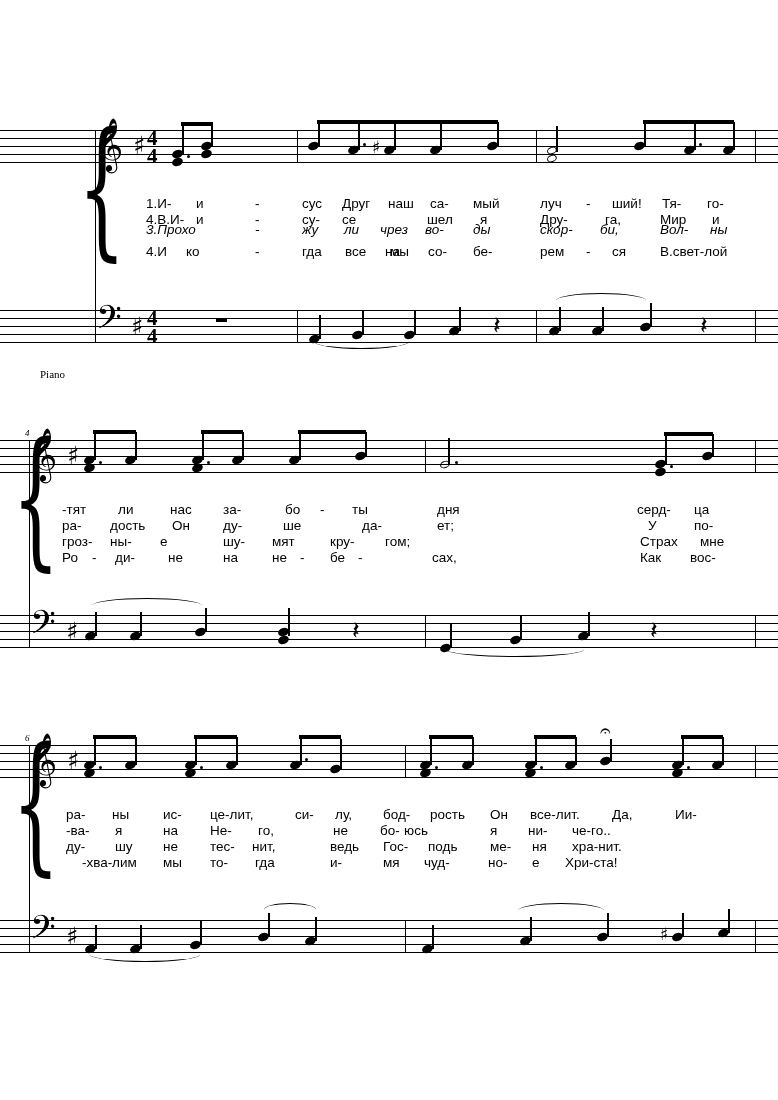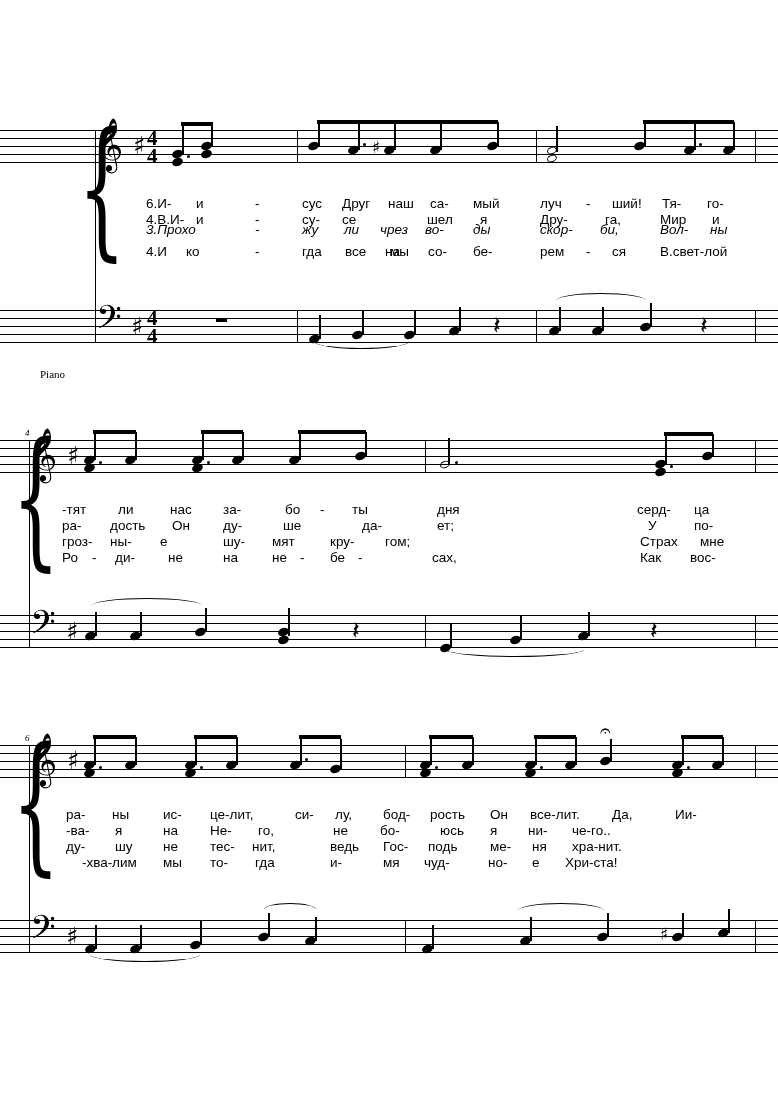--- a/index.html
+++ b/index.html
@@ -251,21 +251,21 @@
     <div class="notehead" style="left:684px; top:16px;"></div>
     <div class="flagdot" style="left:699px; top:13px;"></div>
     <div class="stem" style="left:694px; top:-8px; height:28px;"></div>
     <div class="notehead" style="left:723px; top:16px;"></div>
     <div class="stem" style="left:733px; top:-8px; height:28px;"></div>
     <div class="beam" style="left:643px; top:-10px; width:91px;"></div>
 
     <div class="barline" style="left:755px; top:0px; height:33px;"></div>
 
     <div class="lyric-row" style="top:66px;">
-      <span class="lyric" style="left:146px;">6.И-</span>
+      <span class="lyric" style="left:146px;">1.И-</span>
       <span class="lyric" style="left:196px;">и</span>
       <span class="lyric" style="left:255px;">-</span>
       <span class="lyric" style="left:302px;">сус</span>
       <span class="lyric" style="left:342px;">Друг</span>
       <span class="lyric" style="left:388px;">наш</span>
       <span class="lyric" style="left:430px;">са-</span>
       <span class="lyric" style="left:473px;">мый</span>
       <span class="lyric" style="left:540px;">луч</span>
       <span class="lyric" style="left:586px;">-</span>
       <span class="lyric" style="left:612px;">ший!</span>
@@ -579,21 +579,21 @@
       <span class="lyric" style="left:675px;">Ии-</span>
     </div>
     <div class="lyric-row" style="top:78px;">
       <span class="lyric" style="left:66px;">-ва-</span>
       <span class="lyric" style="left:115px;">я</span>
       <span class="lyric" style="left:163px;">на</span>
       <span class="lyric" style="left:210px;">Не-</span>
       <span class="lyric" style="left:258px;">го,</span>
       <span class="lyric" style="left:333px;">не</span>
       <span class="lyric" style="left:380px;">бо-</span>
-      <span class="lyric" style="left:440px;">юсь</span>
+      <span class="lyric" style="left:404px;">юсь</span>
       <span class="lyric" style="left:490px;">я</span>
       <span class="lyric" style="left:528px;">ни-</span>
       <span class="lyric" style="left:572px;">че-го..</span>
     </div>
     <div class="lyric-row" style="top:94px;">
       <span class="lyric" style="left:66px;">ду-</span>
       <span class="lyric" style="left:115px;">шу</span>
       <span class="lyric" style="left:163px;">не</span>
       <span class="lyric" style="left:210px;">тес-</span>
       <span class="lyric" style="left:252px;">нит,</span>

